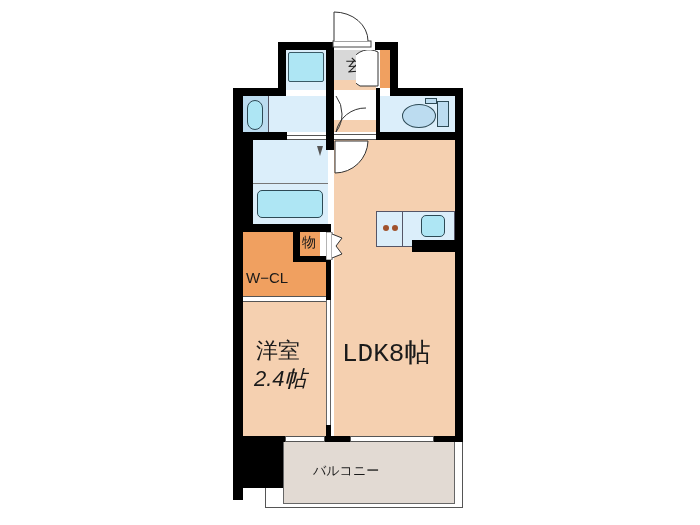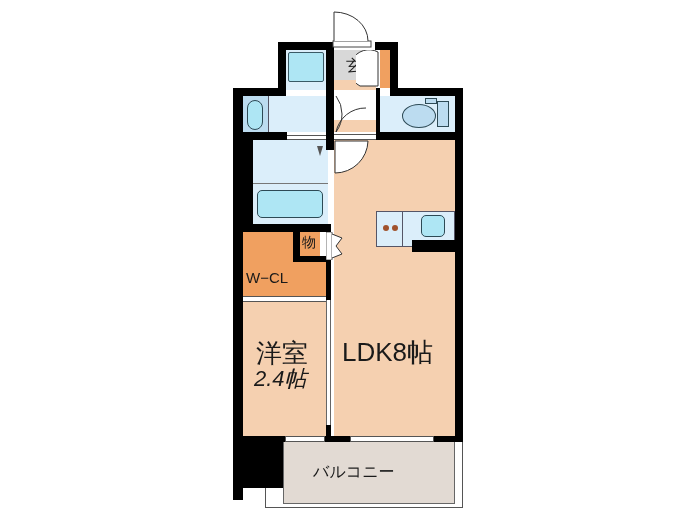--- a/index.html
+++ b/index.html
@@ -77,42 +77,42 @@
   <path d="M1 1 L34 1 A33 33 0 0 1 1 33 Z" fill="#fff" stroke="#333" stroke-width="1"></path>
 </svg>
 
 <div class="abs" style="left:376px;top:211px;width:79px;height:36px;background:#dbeefa;border:1px solid #556;"></div>
 <div class="abs" style="left:402px;top:211px;width:1px;height:36px;background:#556;"></div>
 <div class="abs" style="left:383px;top:225px;width:6px;height:6px;background:#a0522d;border-radius:50%;"></div>
 <div class="abs" style="left:392px;top:225px;width:6px;height:6px;background:#a0522d;border-radius:50%;"></div>
 <div class="abs" style="left:421px;top:215px;width:24px;height:22px;background:#aee6f4;border:1.5px solid #2d4a55;border-radius:5px;"></div>
 <div class="abs wall" style="left:412px;top:240px;width:43px;height:12px;"></div>
 
-<div class="abs txt" style="left:342px;top:335px;font-size:26px;font-family:Liberation Sans, sans-serif;">LDK8帖</div>
+<div class="abs txt" style="left:342px;top:335px;font-size:26px;font-family:Liberation Mono, monospace;">LDK8帖</div>
 
 <div class="abs wall" style="left:233px;top:224px;width:98px;height:8px;"></div>
 <div class="abs" style="left:300px;top:232px;width:20px;height:24px;background:#f0a060;"></div>
 <div class="abs wall" style="left:293px;top:232px;width:7px;height:30px;"></div>
 <div class="abs wall" style="left:293px;top:256px;width:33px;height:6px;"></div>
 <div class="abs txt" style="left:302px;top:234px;font-size:14px;">物</div>
 <svg class="abs" style="left:326px;top:232px;" width="18" height="28" viewBox="0 0 18 28">
   <rect x="0" y="0" width="6" height="28" fill="#fff" stroke="#444" stroke-width="0.8"></rect>
   <path d="M6 2 L16 6 L10 14 L16 22 L6 26" fill="#fff" stroke="#333" stroke-width="1"></path>
 </svg>
 
 <div class="abs" style="left:243px;top:232px;width:50px;height:64px;background:#f0a060;"></div>
 <div class="abs" style="left:293px;top:262px;width:33px;height:34px;background:#f0a060;"></div>
 <div class="abs txt" style="left:246px;top:269px;font-size:15px;font-family:'Liberation Sans',sans-serif;text-align:right;">W−CL</div>
 <div class="abs" style="left:243px;top:296px;width:83px;height:6px;background:#fff;border-top:1px solid #555;border-bottom:1px solid #555;"></div>
 
 <div class="abs" style="left:243px;top:302px;width:83px;height:134px;background:#f5d0b0;"></div>
 <div class="abs" style="left:326px;top:300px;width:5px;height:125px;background:#fff;border-left:1px solid #666;border-right:1px solid #666;"></div>
-<div class="abs txt" style="left:256px;top:336px;font-size:26px;">洋室</div>
+<div class="abs txt" style="left:256px;top:336px;font-size:22px;">洋室</div>
 <div class="abs txt" style="left:254px;top:364px;font-size:22px;font-family:'Liberation Sans',sans-serif;font-style:italic;">2.4帖</div>
 
 <div class="abs wall" style="left:283px;top:436px;width:180px;height:6px;"></div>
 <div class="abs" style="left:285px;top:436px;width:40px;height:6px;background:#fff;border:1px solid #555;"></div>
 <div class="abs" style="left:350px;top:436px;width:84px;height:6px;background:#fff;border:1px solid #555;"></div>
 
 <div class="abs" style="left:265px;top:442px;width:198px;height:66px;background:#fff;border:1px solid #555;border-top:none;"></div>
 <div class="abs" style="left:283px;top:442px;width:172px;height:62px;background:#e2dad3;border:1px solid #666;border-top:none;"></div>
 <div class="abs wall" style="left:233px;top:442px;width:50px;height:46px;"></div>
-<div class="abs txt" style="left:313px;top:462px;font-size:16px;">バルコニー</div>
+<div class="abs txt" style="left:313px;top:462px;font-size:13px;">バルコニー</div>
 
 </body></html>

